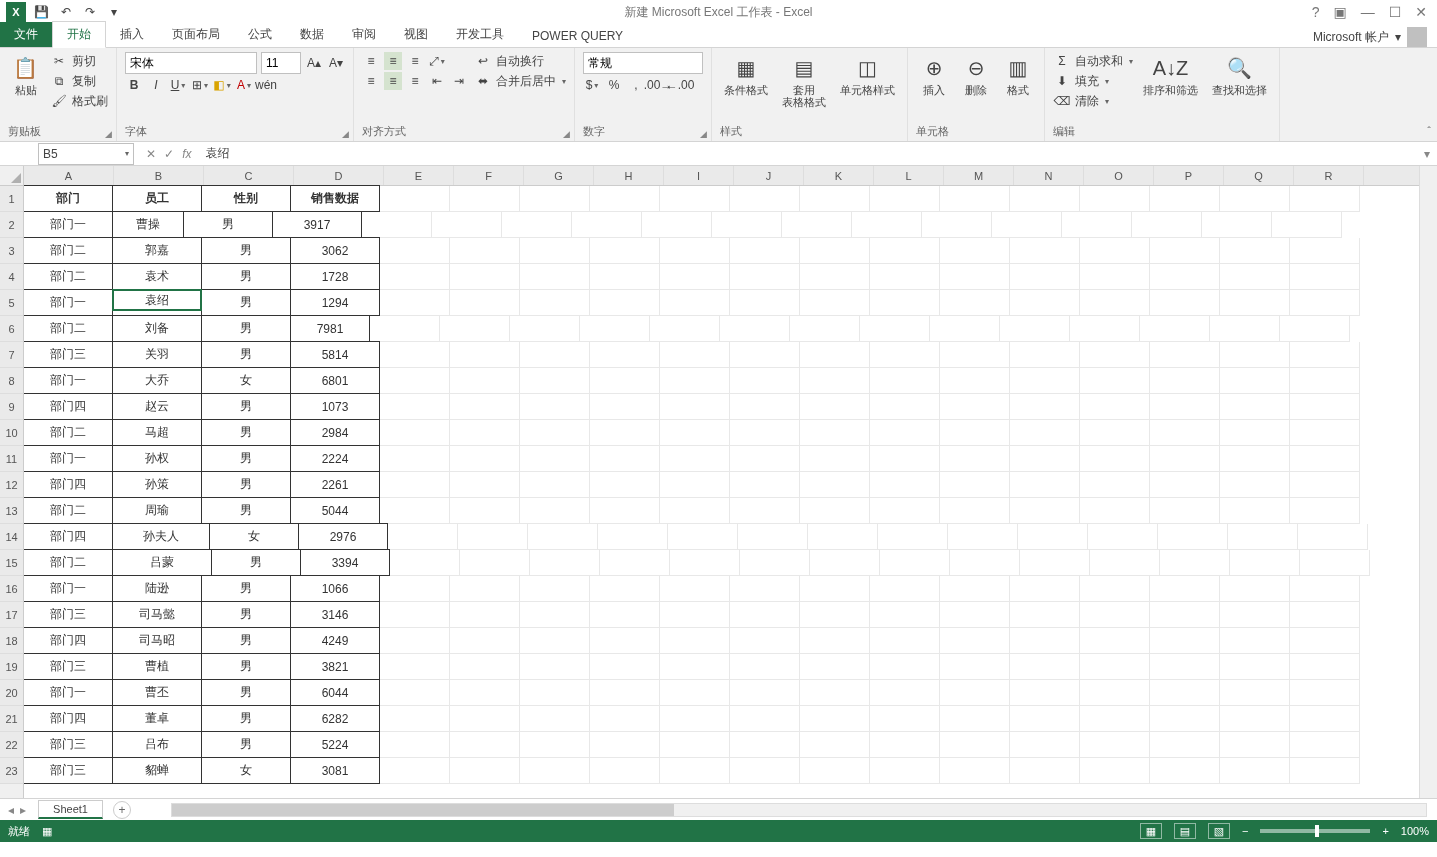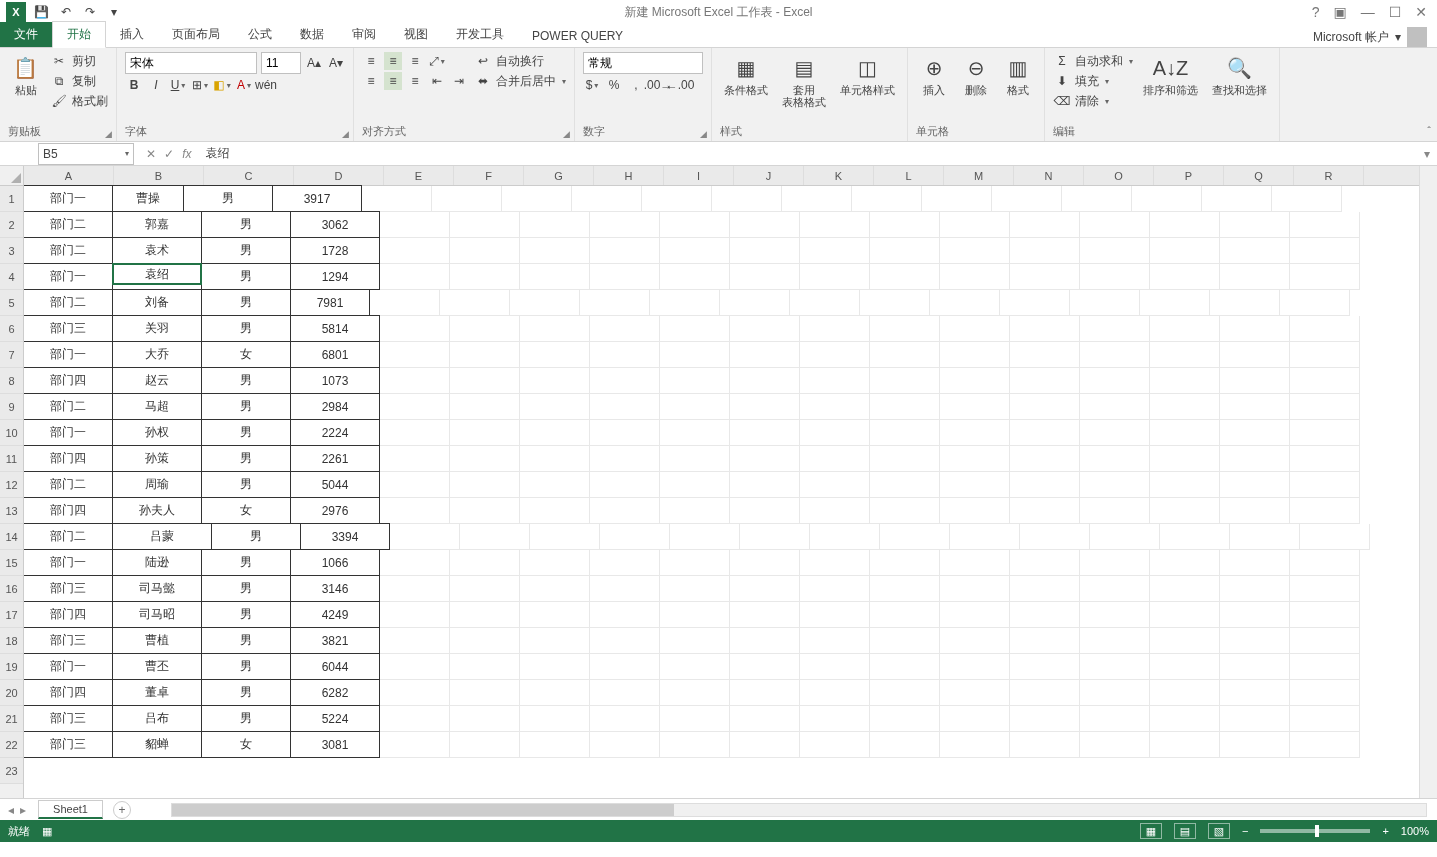--- a/index.html
+++ b/index.html
@@ -356,20 +356,40 @@
         <div class="ch" style="width: 70px;">L</div>
         <div class="ch" style="width: 70px;">M</div>
         <div class="ch" style="width: 70px;">N</div>
         <div class="ch" style="width: 70px;">O</div>
         <div class="ch" style="width: 70px;">P</div>
         <div class="ch" style="width: 70px;">Q</div>
         <div class="ch" style="width: 70px;">R</div>
       </div>
     <div class="cells" id="cells">
         <div class="cellrow">
+          <div class="cell data hdr" style="width: 90px;">部门</div>
+          <div class="cell data hdr" style="width: 90px;">员工</div>
+          <div class="cell data hdr" style="width: 90px;">性别</div>
+          <div class="cell data hdr" style="width: 90px;">销售数据</div>
+          <div class="cell" style="width: 70px;"></div>
+          <div class="cell" style="width: 70px;"></div>
+          <div class="cell" style="width: 70px;"></div>
+          <div class="cell" style="width: 70px;"></div>
+          <div class="cell" style="width: 70px;"></div>
+          <div class="cell" style="width: 70px;"></div>
+          <div class="cell" style="width: 70px;"></div>
+          <div class="cell" style="width: 70px;"></div>
+          <div class="cell" style="width: 70px;"></div>
+          <div class="cell" style="width: 70px;"></div>
+          <div class="cell" style="width: 70px;"></div>
+          <div class="cell" style="width: 70px;"></div>
+          <div class="cell" style="width: 70px;"></div>
+          <div class="cell" style="width: 70px;"></div>
+        </div>
+        <div class="cellrow">
           <div class="cell data" style="width: 90px;">部门一</div>
           <div class="cell data" style="width: 72px;">曹操</div>
           <div class="cell data" style="width: 90px;">男</div>
           <div class="cell data" style="width: 90px;">3917</div>
           <div class="cell" style="width: 70px;"></div>
           <div class="cell" style="width: 70px;"></div>
           <div class="cell" style="width: 70px;"></div>
           <div class="cell" style="width: 70px;"></div>
           <div class="cell" style="width: 70px;"></div>
           <div class="cell" style="width: 70px;"></div>
@@ -597,21 +617,21 @@
           <div class="cell" style="width: 70px;"></div>
           <div class="cell" style="width: 70px;"></div>
           <div class="cell" style="width: 70px;"></div>
           <div class="cell" style="width: 70px;"></div>
           <div class="cell" style="width: 70px;"></div>
           <div class="cell" style="width: 70px;"></div>
           <div class="cell" style="width: 70px;"></div>
         </div>
         <div class="cellrow">
           <div class="cell data" style="width: 90px;">部门四</div>
-          <div class="cell data" style="width: 90px;">孙夫人</div>
+          <div class="cell data" style="width: 98px;">孙夫人</div>
           <div class="cell data" style="width: 90px;">女</div>
           <div class="cell data" style="width: 90px;">2976</div>
           <div class="cell" style="width: 70px;"></div>
           <div class="cell" style="width: 70px;"></div>
           <div class="cell" style="width: 70px;"></div>
           <div class="cell" style="width: 70px;"></div>
           <div class="cell" style="width: 70px;"></div>
           <div class="cell" style="width: 70px;"></div>
           <div class="cell" style="width: 70px;"></div>
           <div class="cell" style="width: 70px;"></div>

